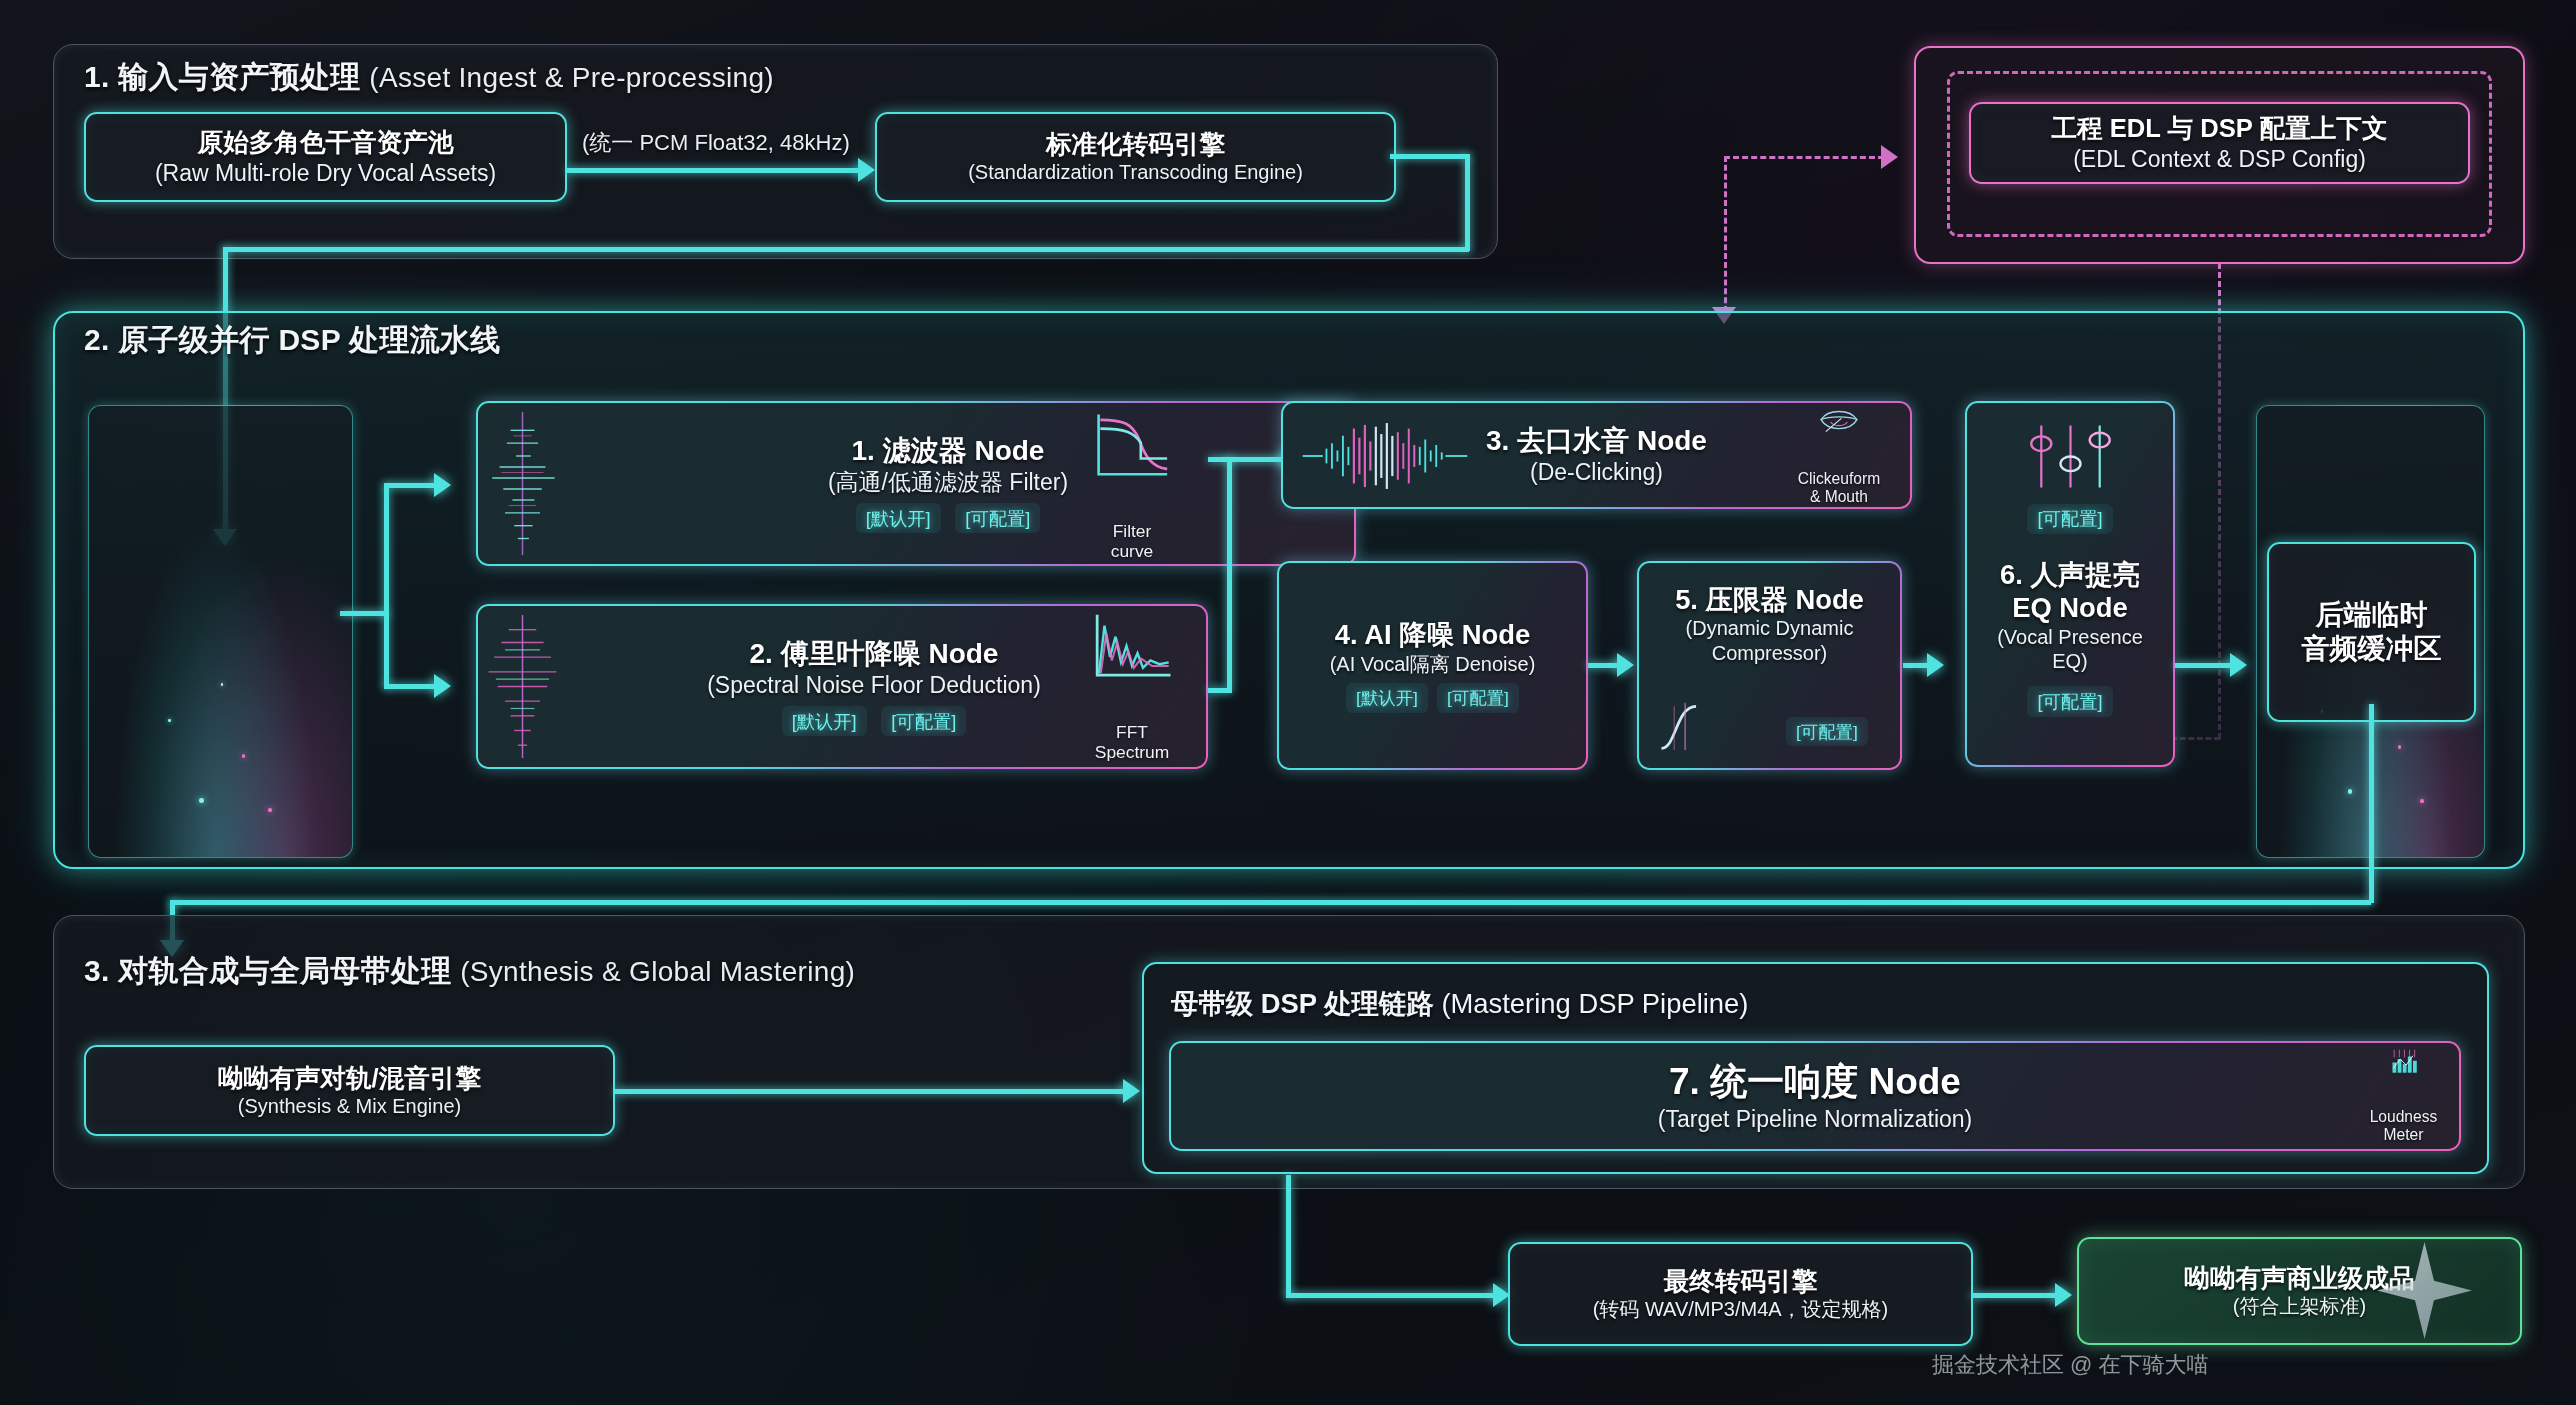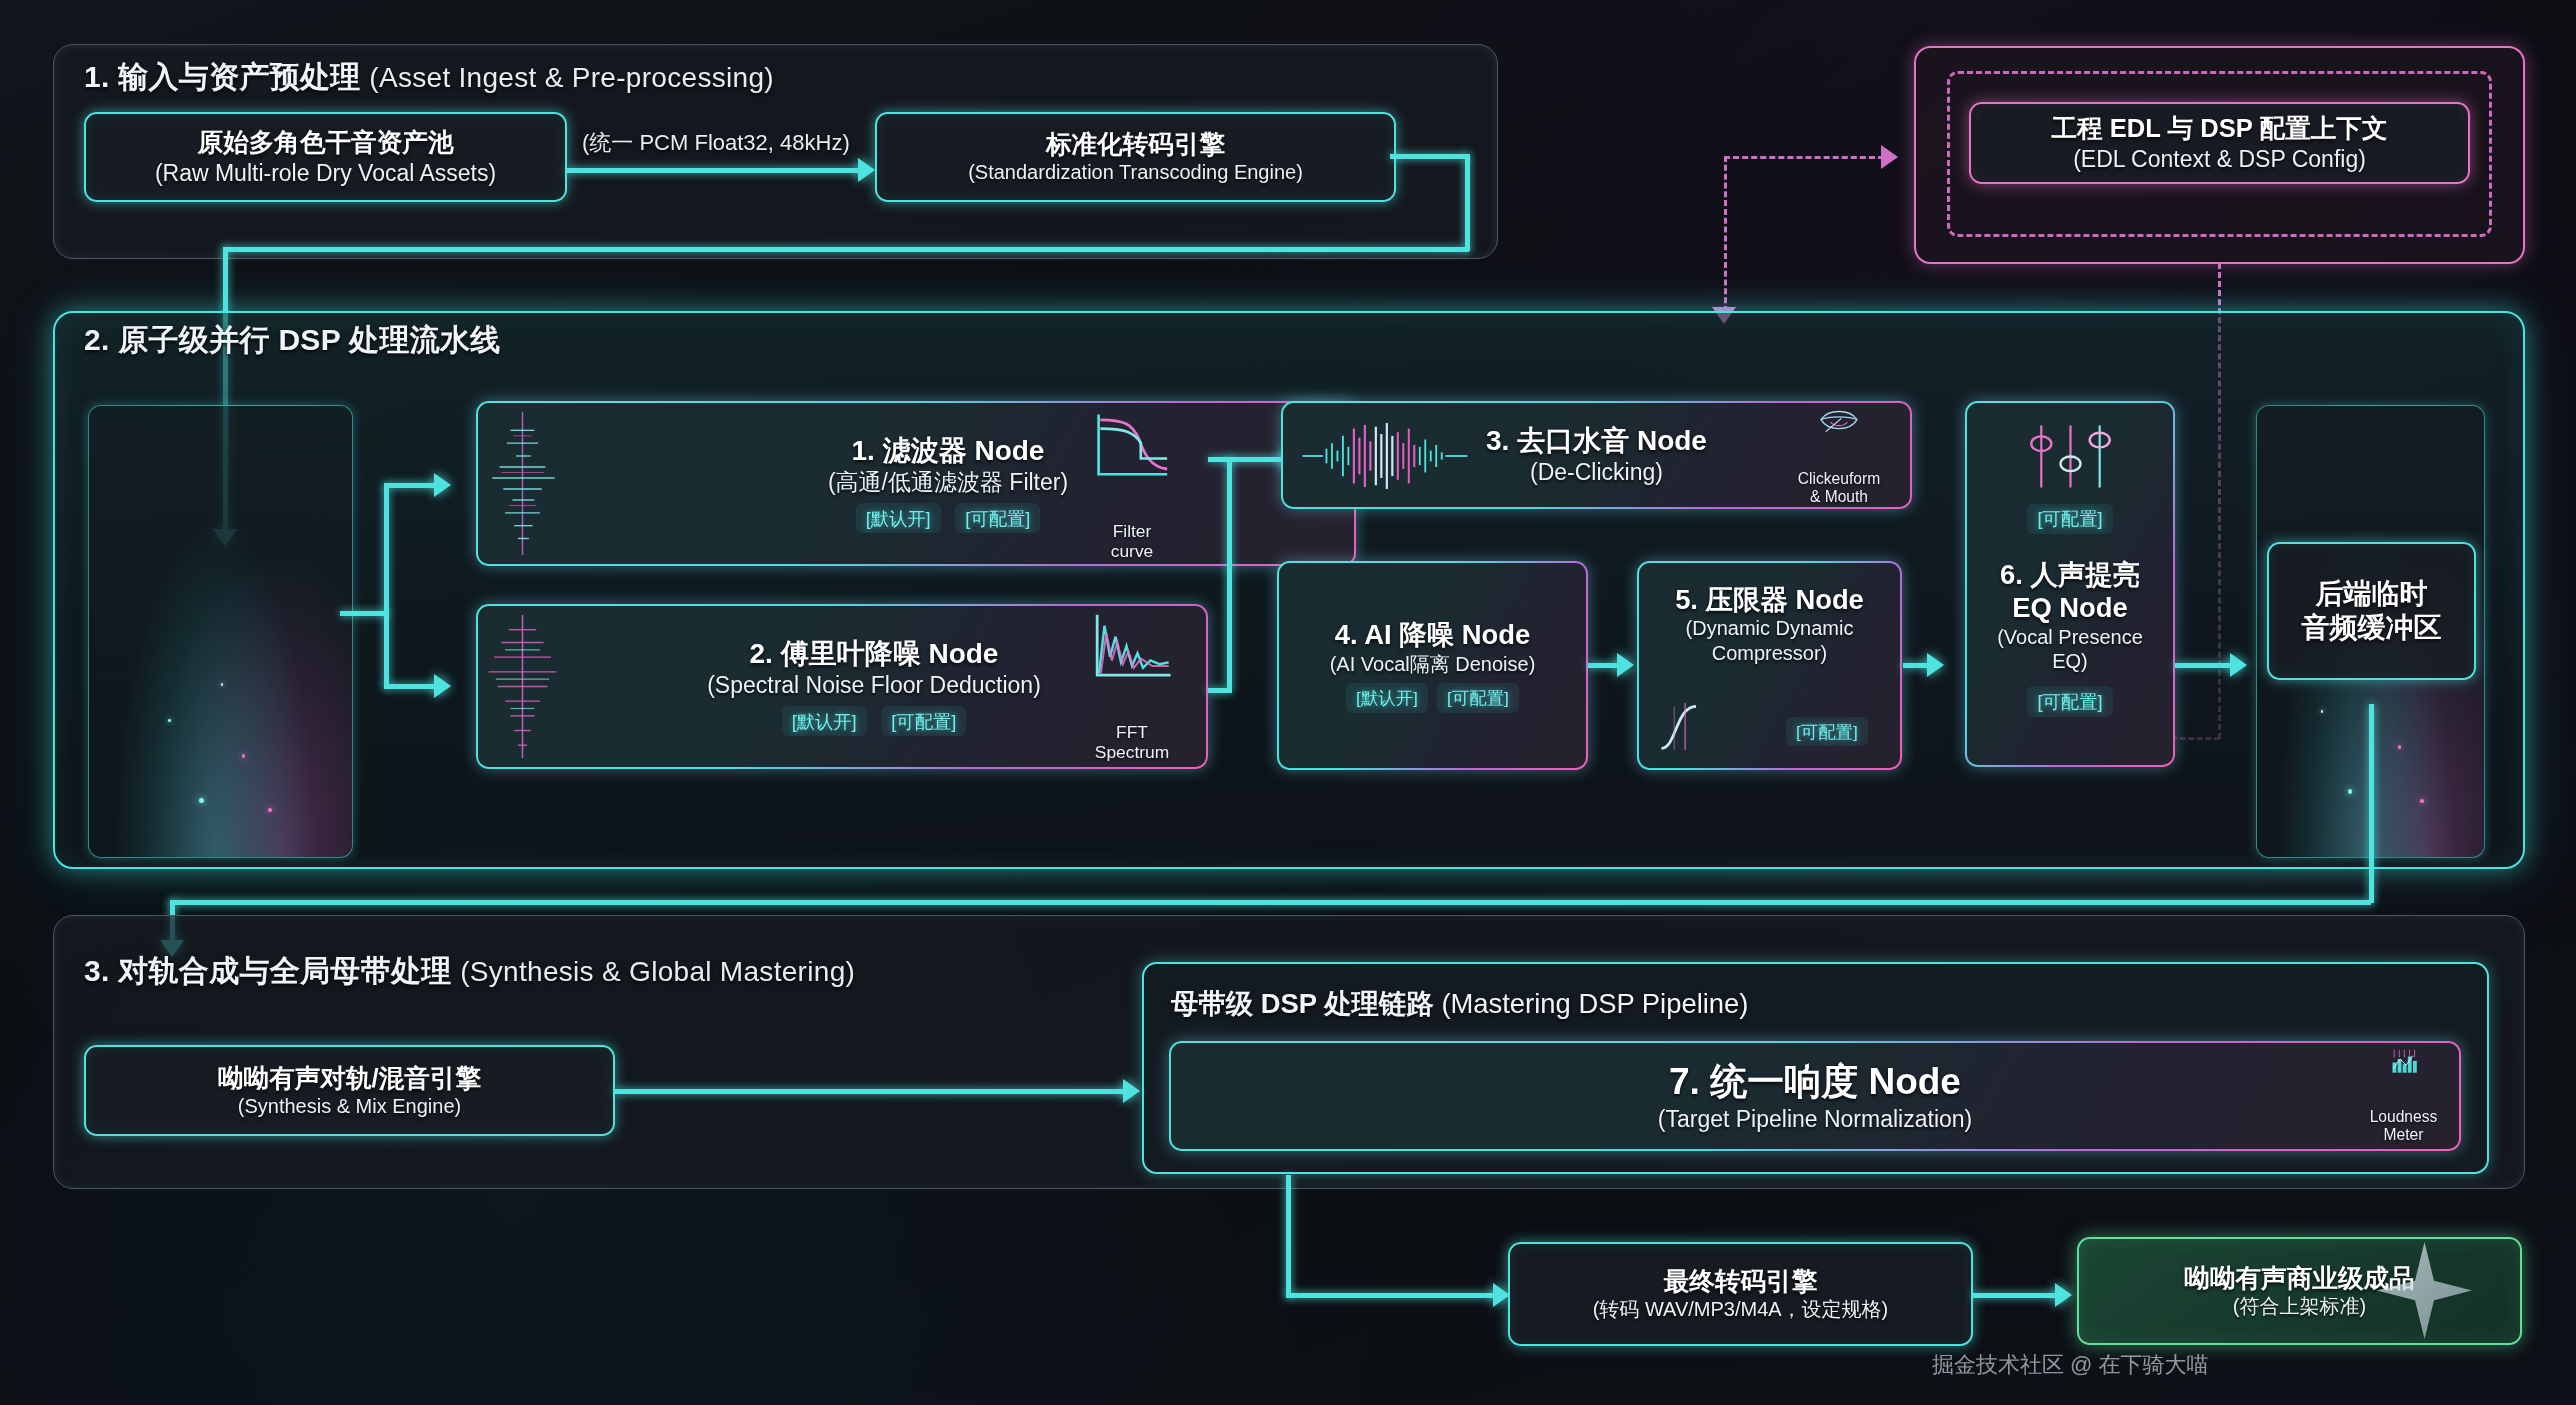--- a/index.html
+++ b/index.html
@@ -442,21 +442,21 @@
 
   <div class="ln ln-h" style="left:2175px; top:663px; width:59px;"></div>
   <div class="arr arr-r" style="left:2230px; top:653px;"></div>
 
   <div class="decor" style="left:2256px; top:405px; width:229px; height:453px;">
     <div class="spark" style="left:40%; bottom:14%; width:4.6px; height:4.6px; background:#7ff3ef; box-shadow:0 0 7.3px #7ff3ef;"></div>
     <div class="spark" style="left:62%; bottom:24%; width:3.7px; height:3.7px; background:#f06fc8; box-shadow:0 0 7.3px #f06fc8;"></div>
     <div class="spark" style="left:28%; bottom:32%; width:2.7px; height:2.7px; background:#bfe9ff; box-shadow:0 0 5.5px #bfe9ff;"></div>
     <div class="spark" style="left:72%; bottom:12%; width:3.7px; height:3.7px; background:#f06fc8; box-shadow:0 0 6.4px #f06fc8;"></div>
   </div>
-  <div class="box cy" style="left:2267px; top:542px; width:209px; height:138px;font-family:Liberation Serif, serif;">
+  <div class="box cy" style="left:2267px; top:542px; width:209px; height:180px;font-family:Liberation Serif, serif;">
     <div class="t-cn" style="font-size:28px;">后端临时</div>
     <div class="t-cn" style="font-size:28px;">音频缓冲区</div>
   </div>
 
   <div class="ln ln-v" style="left:2369px; top:704px; height:199px;"></div>
   <div class="ln ln-h" style="left:170px; top:900px; width:2201px;"></div>
   <div class="ln ln-v" style="left:170px; top:900px; height:44px;"></div>
   <div class="arr arr-d" style="left:160px; top:940px;"></div>
 
   <div class="section sec3" style="left:53px; top:915px; width:2472px; height:274px;"></div>

